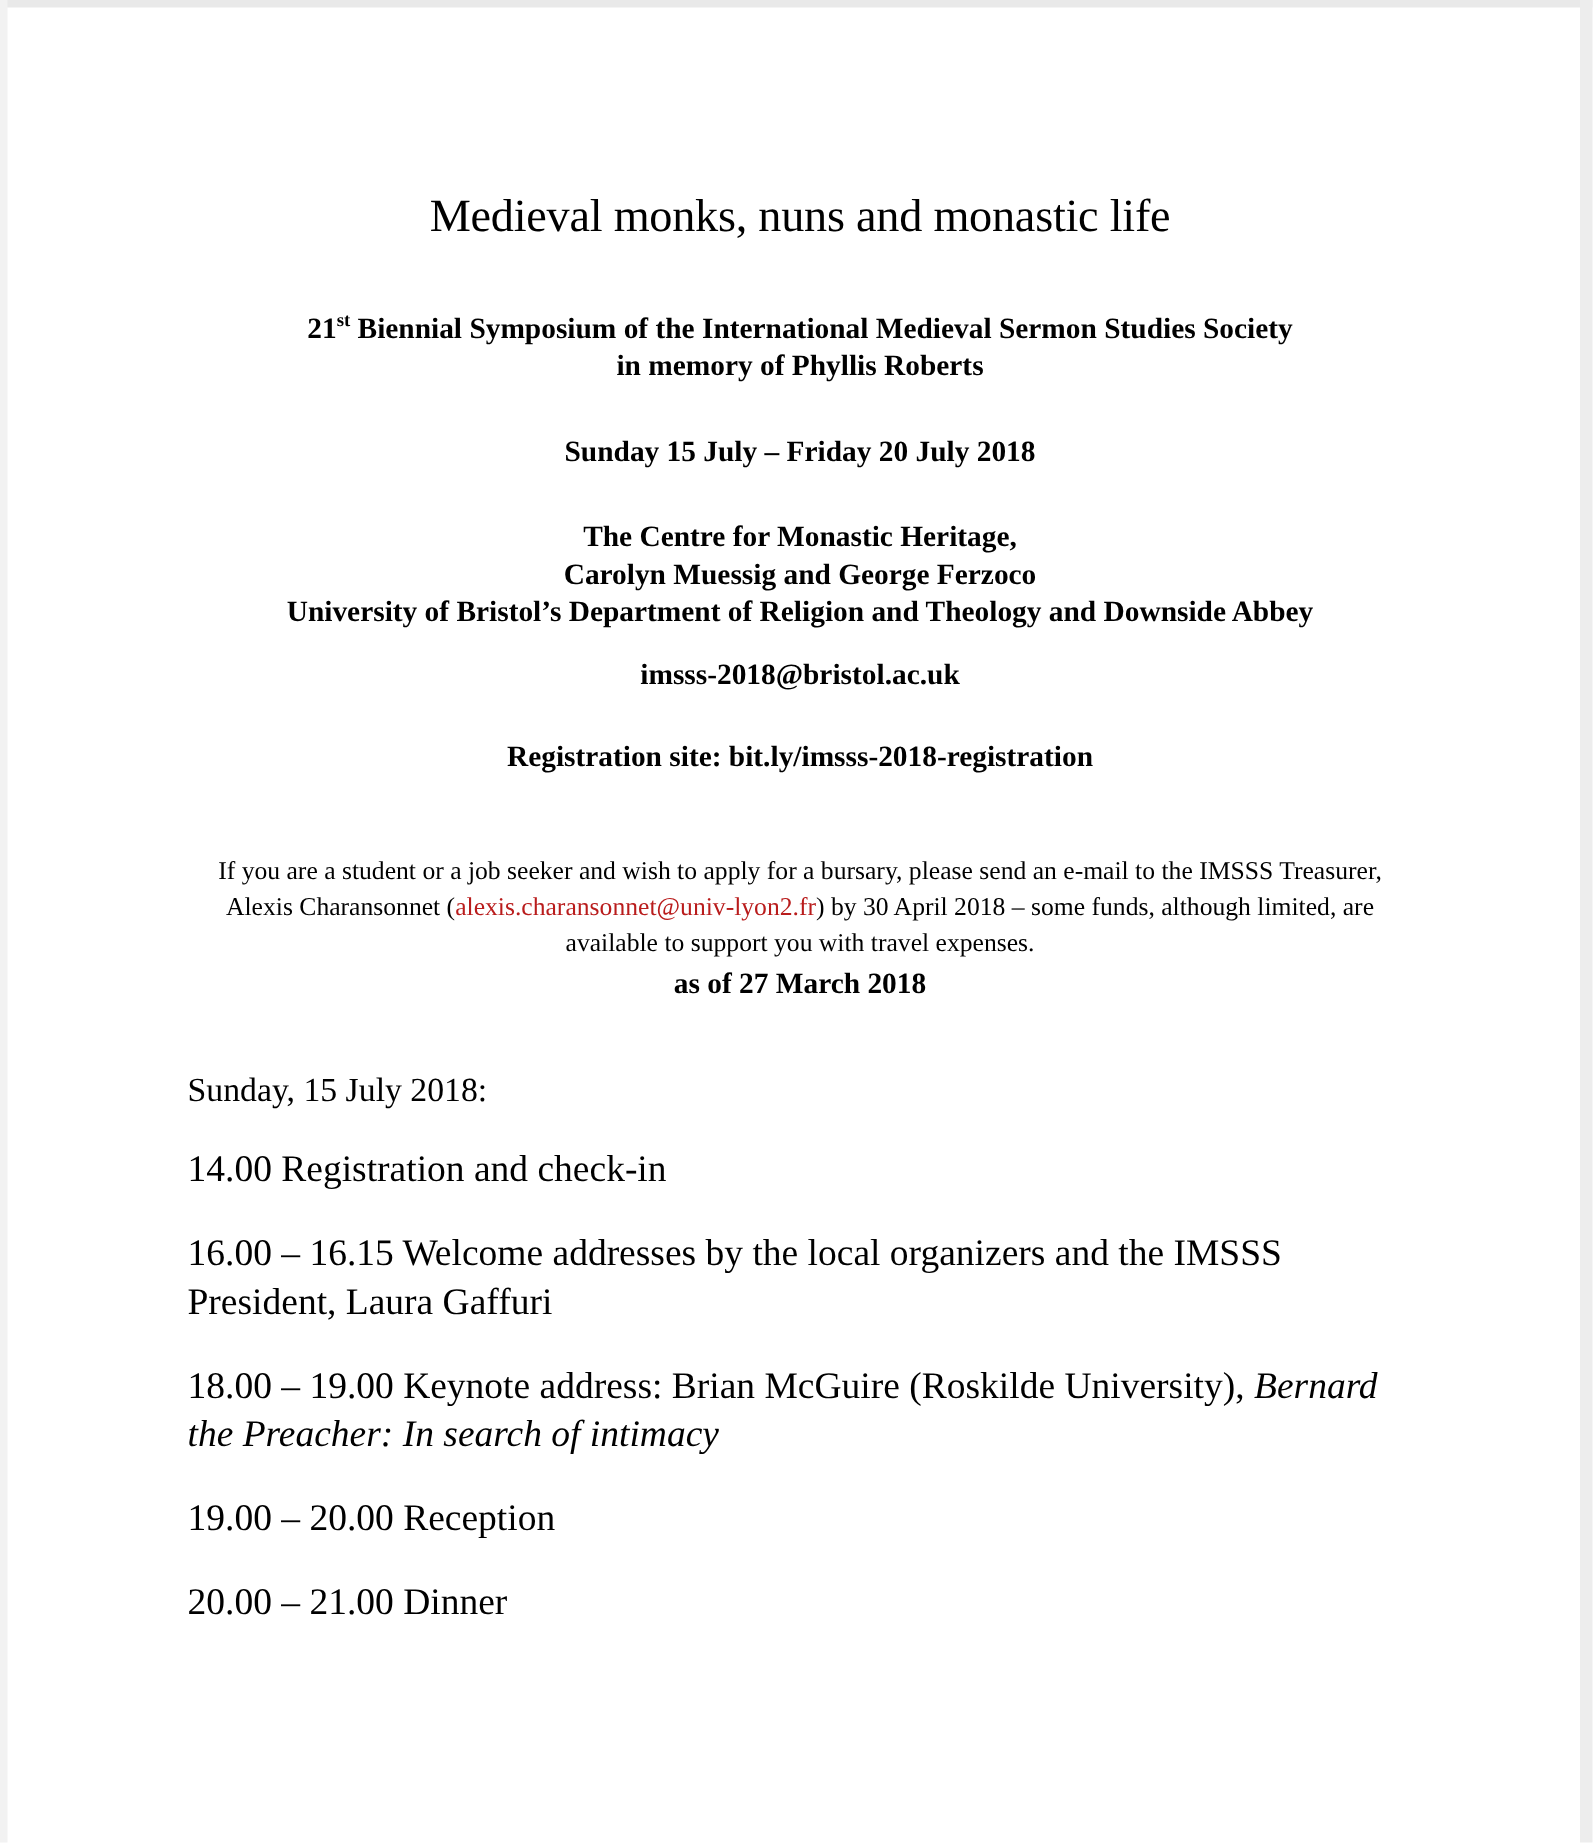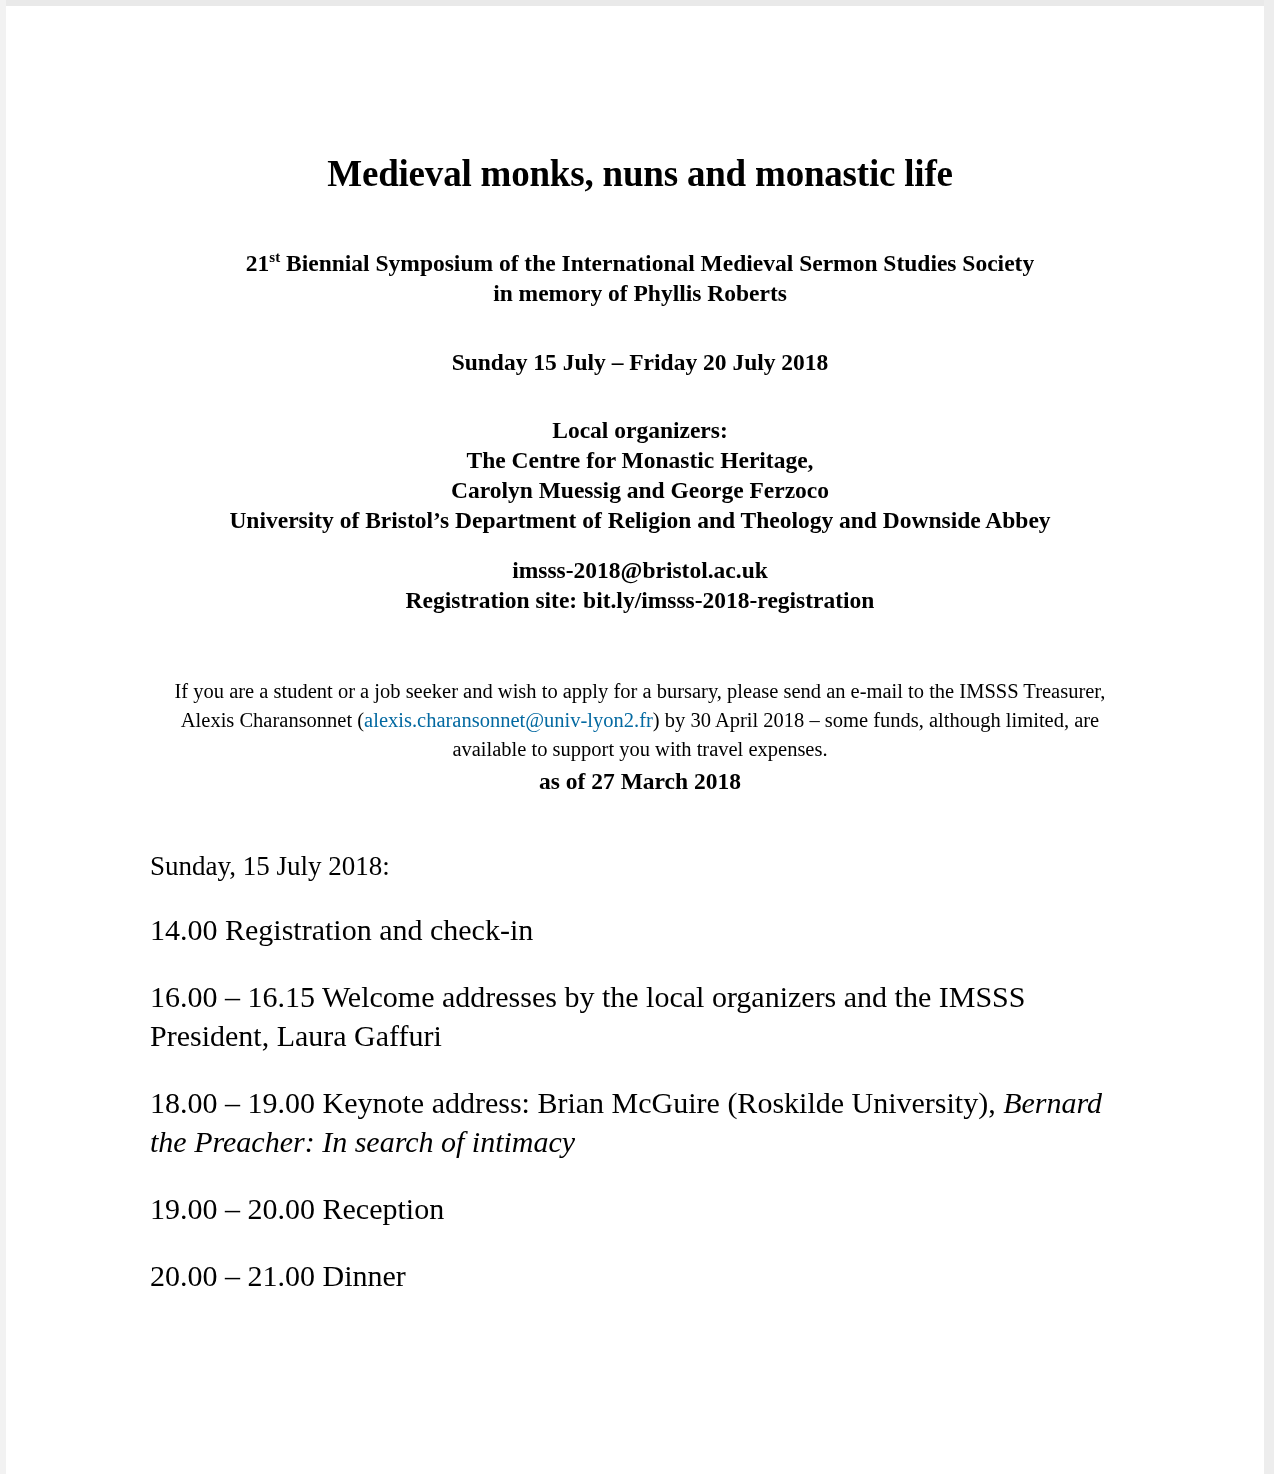--- a/index.html
+++ b/index.html
@@ -46,55 +46,55 @@
   .content {
     position: absolute;
     left: 150px;
     top: 0;
     width: 980px;
   }
 
   .doc-title {
     text-align: center;
     font-size: 37px;
-    font-weight: bold;
+    font-weight: normal;
     letter-spacing: -0.2px;
     margin-top: 152px;
     line-height: 1.2;
   }
 
   .center-block {
     text-align: center;
     font-size: 23.5px;
     font-weight: bold;
     line-height: 1.28;
   }
   .m-sym { margin-top: 52px; }
   .m-dates { margin-top: 38px; }
   .m-org { margin-top: 38px; }
   .m-email { margin-top: 20px; }
-  .m-reg { }
+  .m-reg { margin-top: 36px; }
 
   sup.ordinal {
     font-size: 15px;
     vertical-align: super;
     line-height: 0;
   }
 
   .bursary {
     margin-top: 62px;
     text-align: center;
     font-size: 20.5px;
     font-weight: normal;
     line-height: 1.42;
     padding: 0 20px;
   }
   .bursary a,
   .bursary .link {
-    color: #0369a1;
+    color: #b91c1c;
     text-decoration: none;
   }
 
   .prog-heading {
     margin-top: 68px;
     text-align: center;
     font-size: 31px;
     font-weight: bold;
     letter-spacing: 0.3px;
   }
@@ -138,21 +138,20 @@
     <div class="doc-title">Medieval monks, nuns and monastic life</div>
 
     <div class="center-block m-sym">
       <div><span>21</span><sup class="ordinal">st</sup><span> Biennial Symposium of the International Medieval Sermon Studies Society</span></div>
       <div>in memory of Phyllis Roberts</div>
     </div>
 
     <div class="center-block m-dates">Sunday 15 July – Friday 20 July 2018</div>
 
     <div class="center-block m-org">
-      <div>Local organizers:</div>
       <div>The Centre for Monastic Heritage,</div>
       <div>Carolyn Muessig and George Ferzoco</div>
       <div>University of Bristol’s Department of Religion and Theology and Downside Abbey</div>
     </div>
 
     <div class="center-block m-email">imsss-2018@bristol.ac.uk</div>
 
     <div class="center-block m-reg">Registration site: bit.ly/imsss-2018-registration</div>
 
     <div class="bursary"><span>If you are a student or a job seeker and wish to apply for a bursary, please send an e-mail to the IMSSS Treasurer, Alexis Charansonnet (</span><span class="link">alexis.charansonnet@univ-lyon2.fr</span><span>) by 30 April 2018 – some funds, although limited, are available to support you with travel expenses.</span></div>

